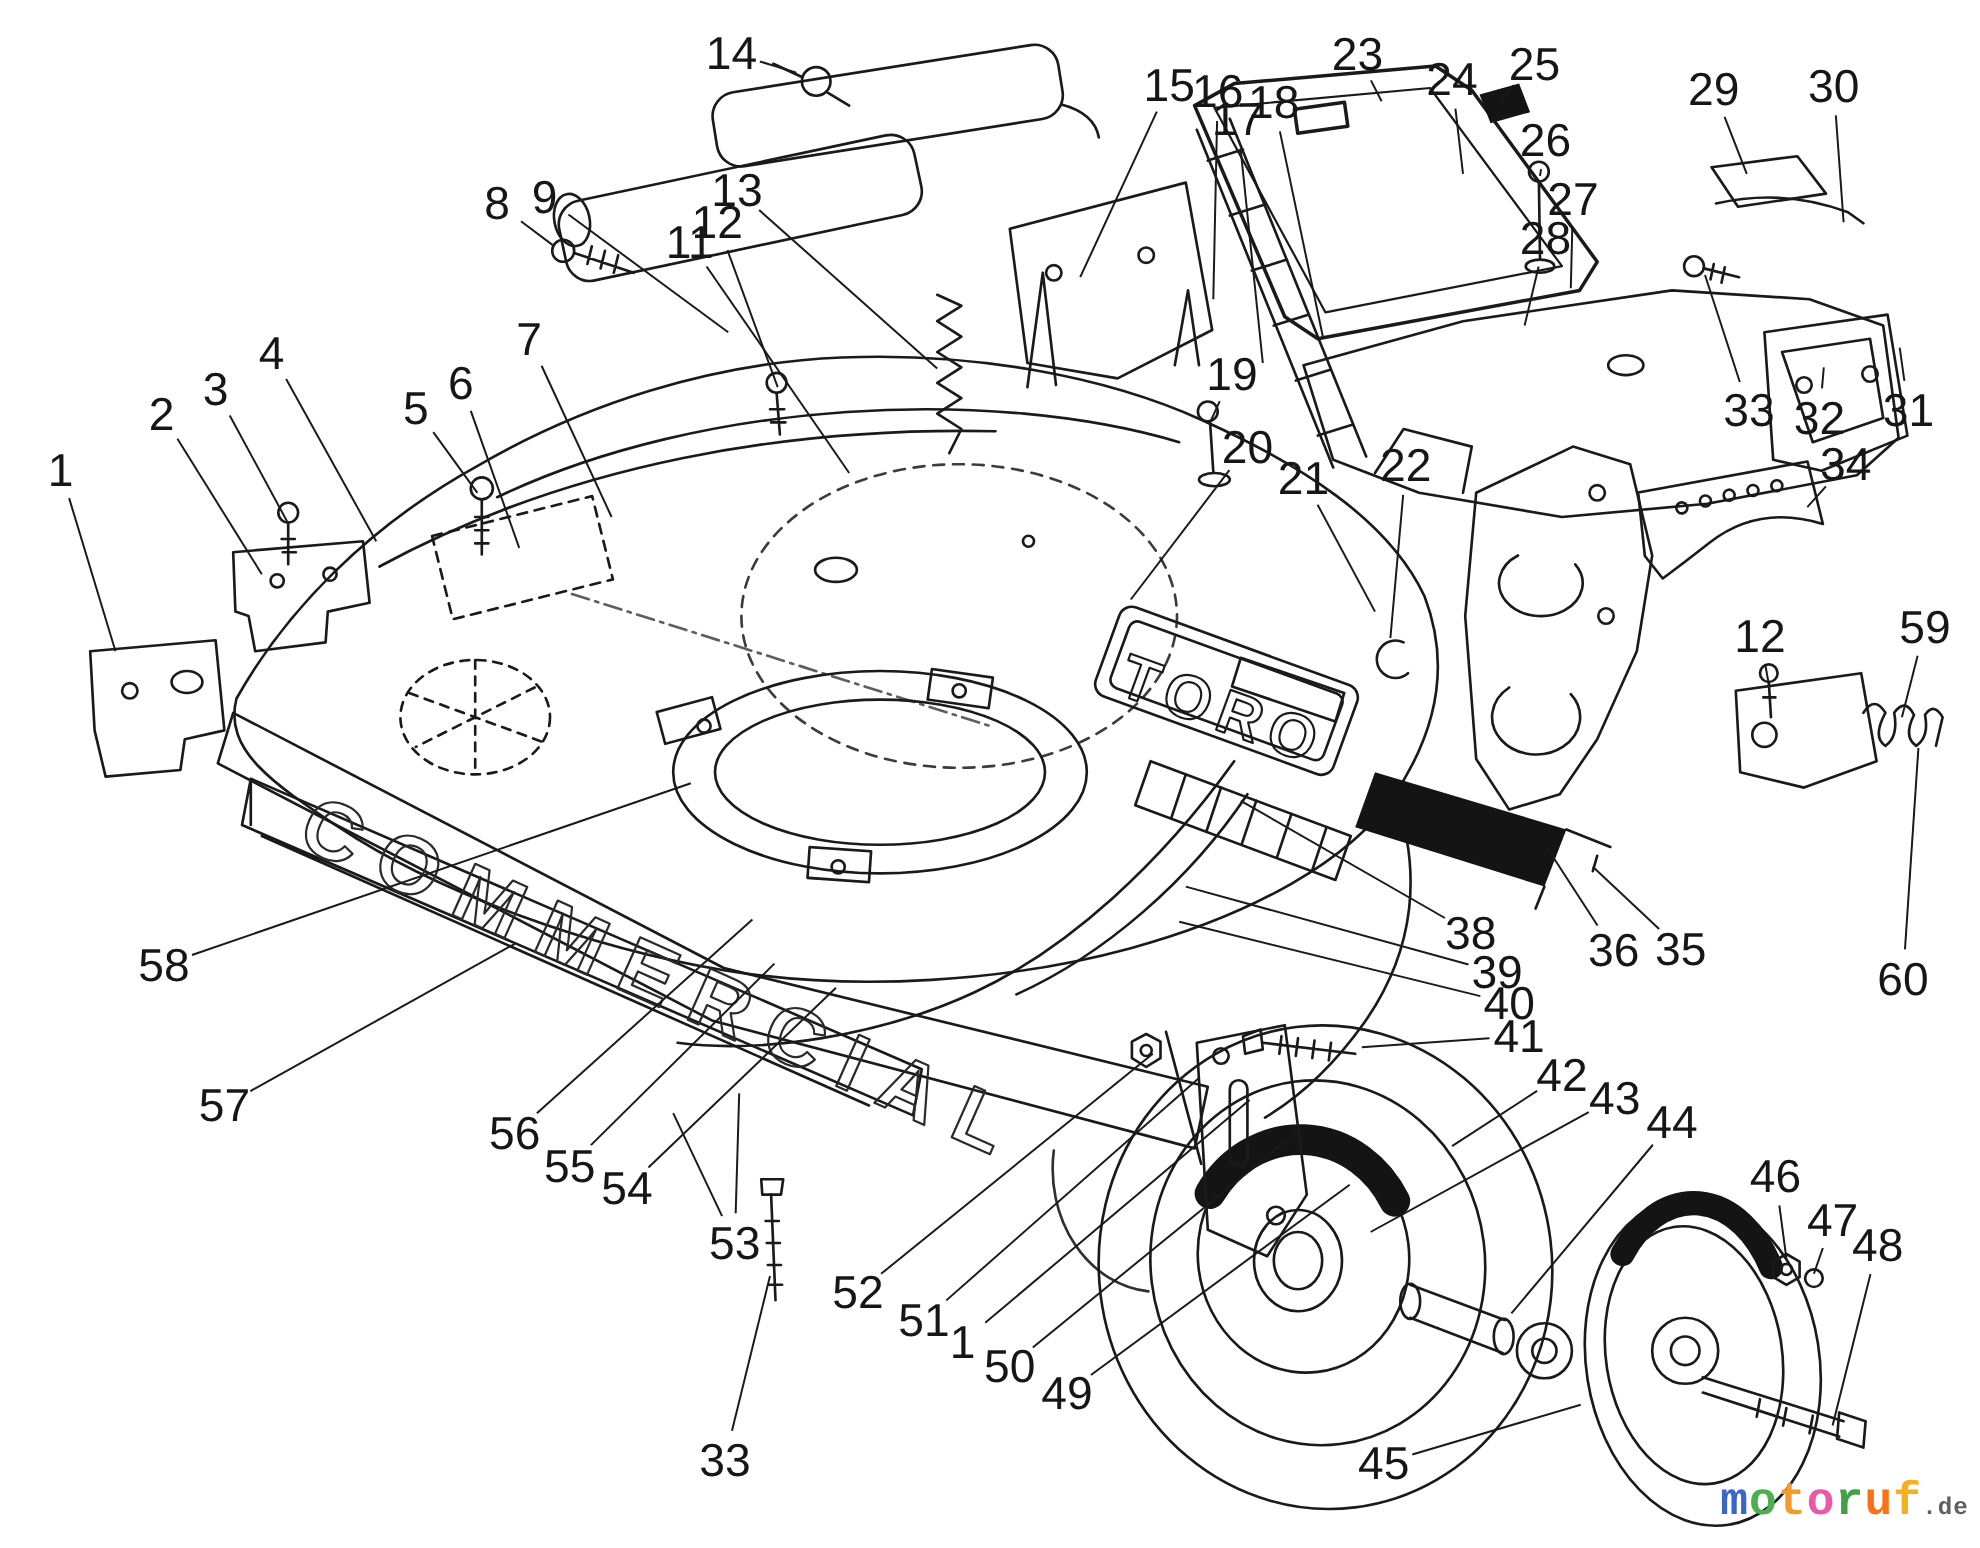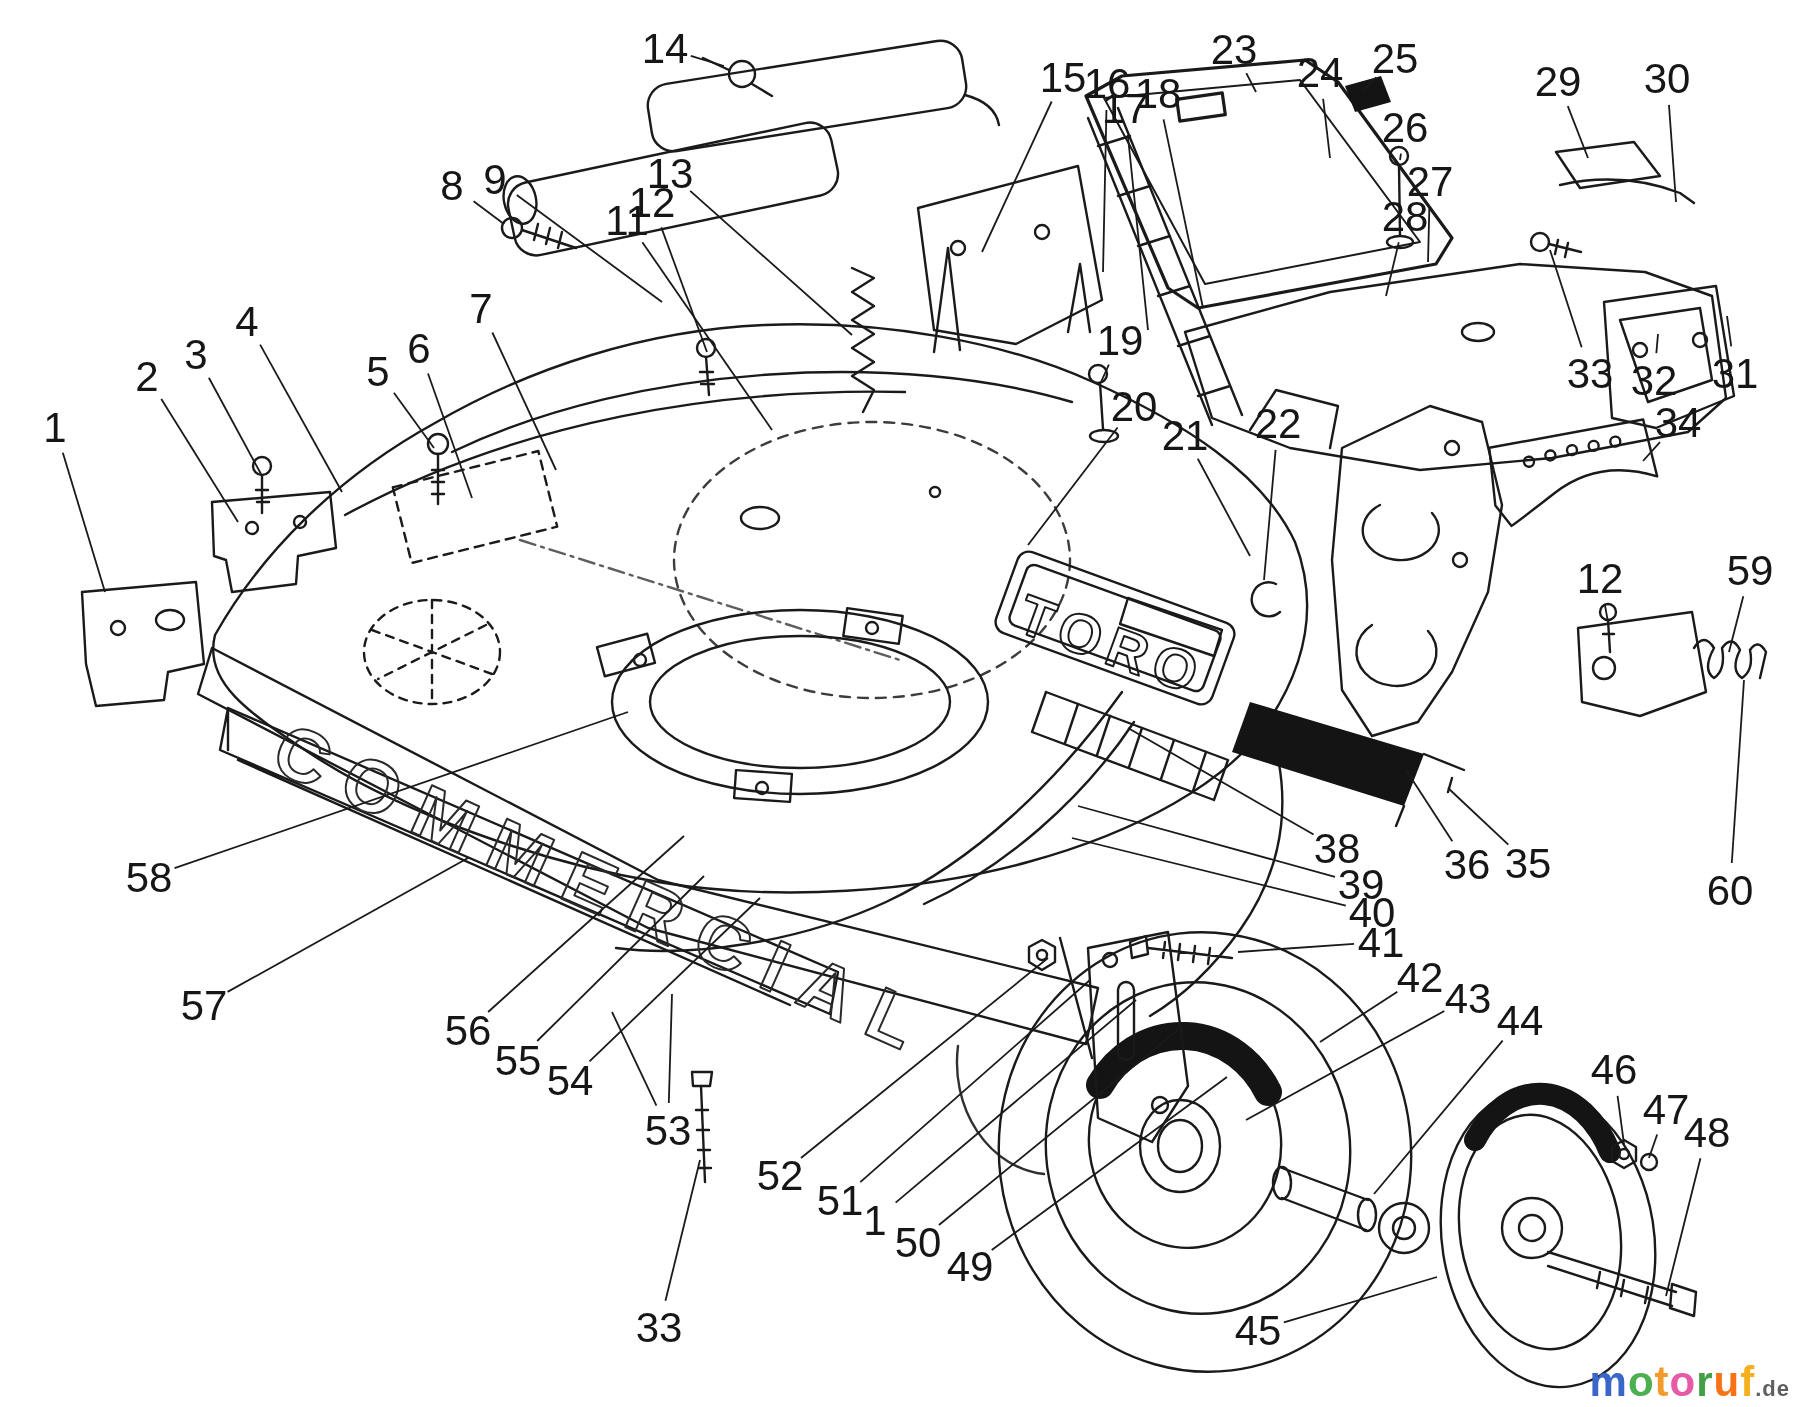--- a/index.html
+++ b/index.html
@@ -3,21 +3,21 @@
 <meta charset="utf-8">
 <style>
   html,body{margin:0;padding:0;background:#ffffff}
   .stage{position:relative;width:1800px;height:1407px;background:#ffffff;overflow:hidden;
          font-family:"Liberation Sans",sans-serif}
   .stage svg{position:absolute;left:0;top:0}
   #drawing path,#drawing ellipse,#drawing circle,#drawing rect,#drawing line{vector-effect:none}
   #labels text{font-family:"Liberation Sans",sans-serif;font-size:42px;fill:#161616;
                text-anchor:middle;dominant-baseline:central}
   #leaders line{stroke:#1a1a1a;stroke-width:1.8}
-  .watermark{position:absolute;right:10px;bottom:4px;font-family:Liberation Sans, sans-serif;
+  .watermark{position:absolute;right:10px;bottom:21px;font-family:Liberation Mono, monospace;
              font-weight:bold;font-size:42px;line-height:1;letter-spacing:1px;user-select:none}
   .watermark .suffix{font-size:22px;font-weight:bold}
 </style>
 </head>
 <body>
 
 <div class="stage">
   <svg width="1800" height="1407" viewBox="0 0 1800 1407">
 
     <g id="drawing" stroke="#1a1a1a" fill="none" stroke-width="2.4" stroke-linejoin="round" stroke-linecap="round">

